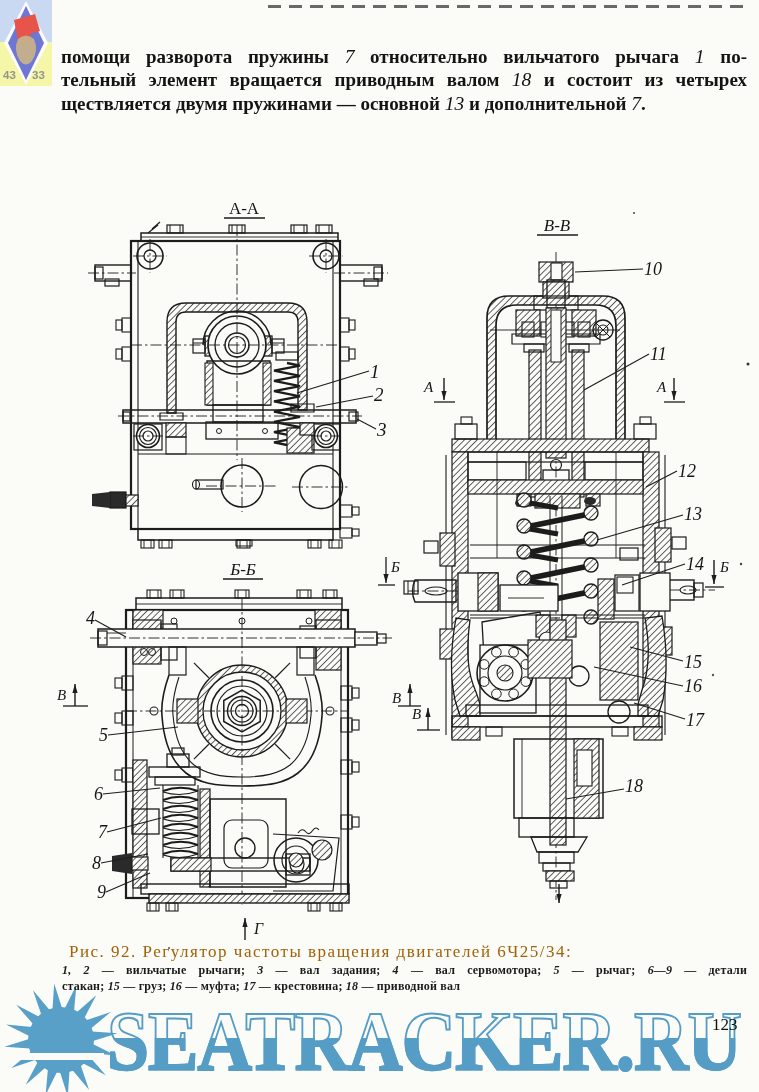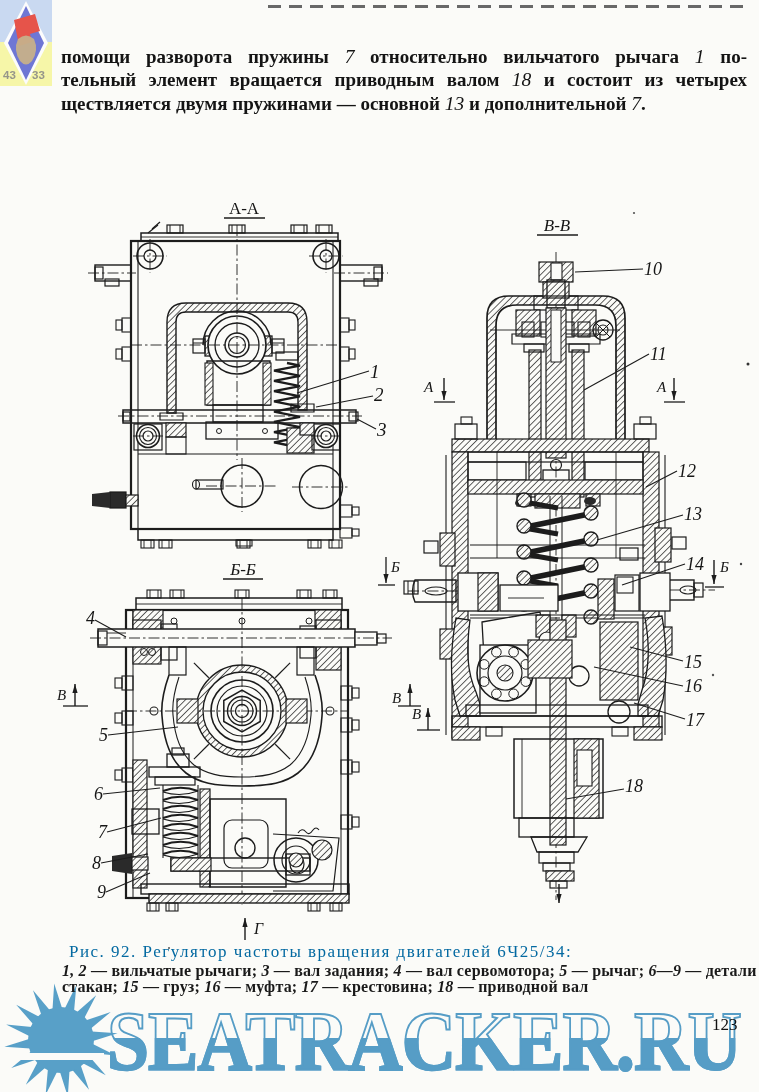--- a/index.html
+++ b/index.html
@@ -3,22 +3,22 @@
 <meta charset="utf-8">
 <style>
   html,body{margin:0;padding:0;}
   body{width:759px;height:1092px;position:relative;background:#fbfbf8;overflow:hidden;
        font-family:"Liberation Serif", serif;}
   #txt{position:absolute;left:61px;top:14px;width:686px;color:#141414;
        font-weight:bold;font-size:19px;line-height:23.3px;margin-top:31px;}
   #txt div{text-align:justify;text-align-last:justify;white-space:nowrap;}
   #txt div.last{text-align-last:left;}
   #txt i{font-weight:normal;font-size:19.5px;}
-  #cap{position:absolute;left:69px;top:942px;font-size:17px;color:#0369a1;letter-spacing:1.5px;}
-  #leg{position:absolute;left:62px;top:963px;width:685px;font-size:16px;line-height:15.6px;
+  #cap{position:absolute;left:69px;top:942px;font-size:17px;color:#a16207;letter-spacing:1.5px;}
+  #leg{position:absolute;left:62px;top:963px;width:685px;font-size:12px;line-height:15.6px;
        font-weight:bold;color:#1a1a1a;letter-spacing:0.2px;}
   #leg div{text-align:justify;text-align-last:justify;white-space:nowrap;}
   #leg div.last{text-align-last:left;}
   #pageno{position:absolute;left:712px;top:1015px;font-size:17px;color:#111;z-index:3;}
   #texts{position:relative;z-index:2;}
   #wmtext{position:absolute;left:107px;top:1002px;z-index:1;
       font-family:"Liberation Serif",serif;font-weight:bold;font-size:84.5px;line-height:80px;
       letter-spacing:-1px;
       color:transparent;
       background:linear-gradient(to bottom, rgba(0,0,0,0) 0px, rgba(0,0,0,0) 36px, #569dc6 36px, #569dc6 100%);

